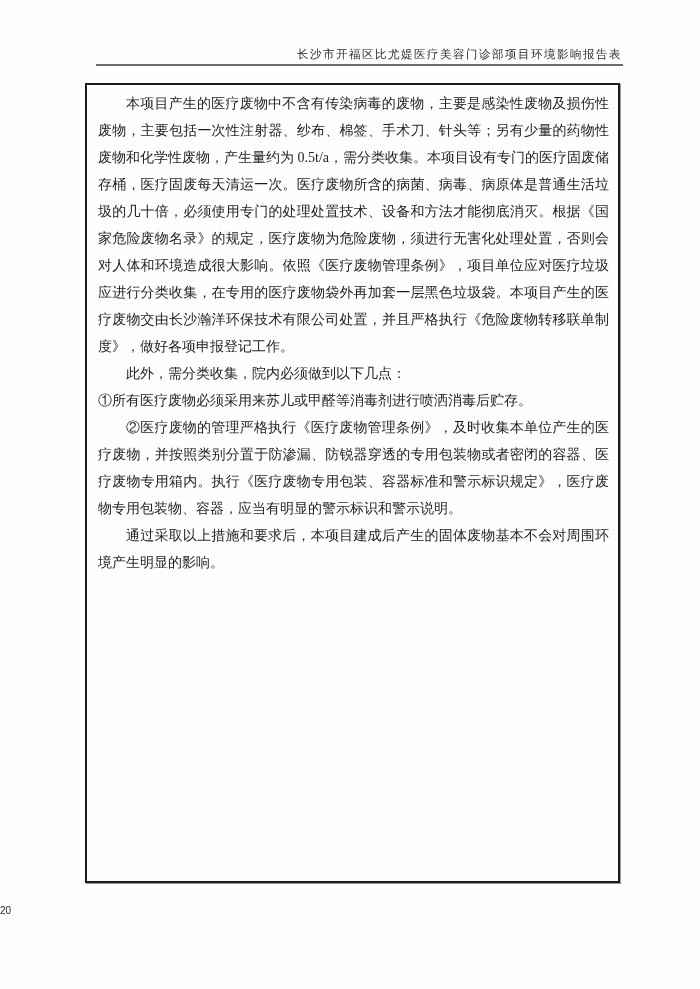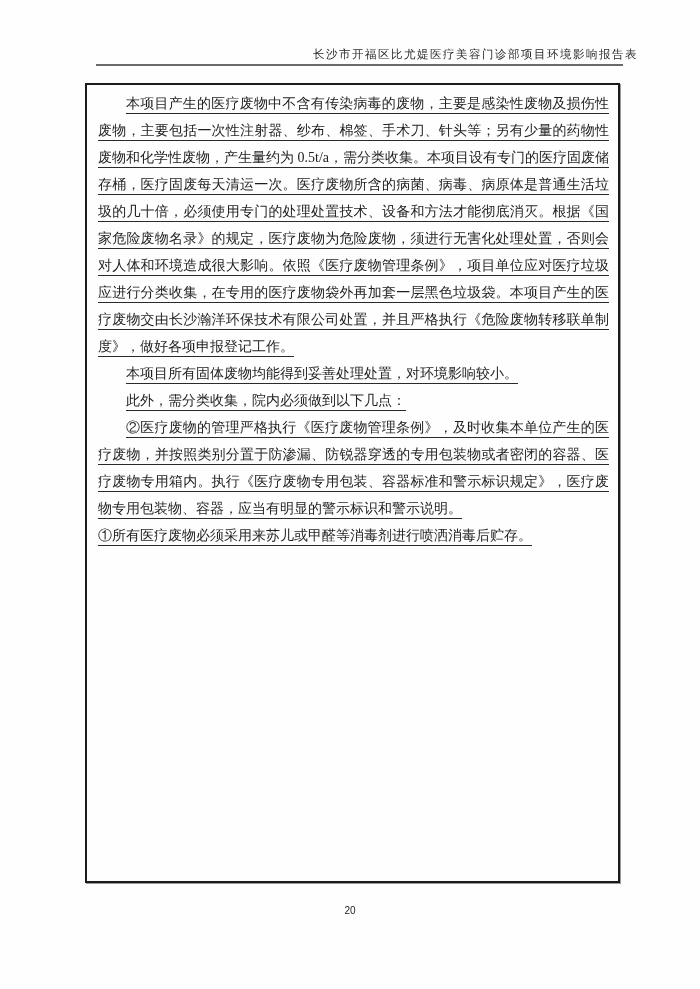--- a/index.html
+++ b/index.html
@@ -12,21 +12,21 @@
     width: 700px;
     height: 989px;
     background: #fefefe;
     font-family: "Liberation Serif", "DejaVu Serif", serif;
     color: #1e1e1e;
     overflow: hidden;
   }
   .header-title {
     position: absolute;
     top: 47px;
-    right: 62px;
+    right: 78px;
     font-size: 11.5px;
     letter-spacing: 1.5px;
     color: #2b2b2b;
     white-space: nowrap;
   }
   .header-rule {
     position: absolute;
     top: 64px;
     left: 96px;
     width: 527px;
@@ -44,54 +44,52 @@
     box-shadow: 1px 1px 0 #9a9a9a;
     padding: 5px 9px 0 11px;
     overflow: hidden;
   }
   .content-box p.para {
     margin: 0;
     font-size: 14px;
     line-height: 27px;
     text-align: justify;
     text-justify: inter-character;
-    text-decoration: underline;
     text-decoration-thickness: 1px;
     text-underline-offset: 5px;
     text-decoration-color: #2a2a2a;
     color: #1e1e1e;
   }
   .content-box p.para.indent {
     text-indent: 2em;
   }
   .page-number {
     position: absolute;
     top: 905px;
     left: 0;
     width: 700px;
-    text-align: center;
     font-size: 10px;
     font-family: "Liberation Sans", "DejaVu Sans", sans-serif;
     color: #1e1e1e;
   }
 </style>
 </head>
 <body>
 
 <div class="page">
 
   <div class="header-title">长沙市开福区比尤媞医疗美容门诊部项目环境影响报告表</div>
 
   <div class="header-rule"></div>
 
   <div class="content-box">
     <div id="paragraphs">
         <p class="para indent">本项目产生的医疗废物中不含有传染病毒的废物，主要是感染性废物及损伤性废物，主要包括一次性注射器、纱布、棉签、手术刀、针头等；另有少量的药物性废物和化学性废物，产生量约为 0.5t/a，需分类收集。本项目设有专门的医疗固废储存桶，医疗固废每天清运一次。医疗废物所含的病菌、病毒、病原体是普通生活垃圾的几十倍，必须使用专门的处理处置技术、设备和方法才能彻底消灭。根据《国家危险废物名录》的规定，医疗废物为危险废物，须进行无害化处理处置，否则会对人体和环境造成很大影响。依照《医疗废物管理条例》，项目单位应对医疗垃圾应进行分类收集，在专用的医疗废物袋外再加套一层黑色垃圾袋。本项目产生的医疗废物交由长沙瀚洋环保技术有限公司处置，并且严格执行《危险废物转移联单制度》，做好各项申报登记工作。</p>
-        <p class="para indent">本项目所有固体废物均能得到妥善处理处置，对环境影响较小。</p>
         <p class="para indent">此外，需分类收集，院内必须做到以下几点：</p>
+        <p class="para">①所有医疗废物必须采用来苏儿或甲醛等消毒剂进行喷洒消毒后贮存。</p>
         <p class="para indent">②医疗废物的管理严格执行《医疗废物管理条例》，及时收集本单位产生的医疗废物，并按照类别分置于防渗漏、防锐器穿透的专用包装物或者密闭的容器、医疗废物专用箱内。执行《医疗废物专用包装、容器标准和警示标识规定》，医疗废物专用包装物、容器，应当有明显的警示标识和警示说明。</p>
-        <p class="para">①所有医疗废物必须采用来苏儿或甲醛等消毒剂进行喷洒消毒后贮存。</p>
+        <p class="para indent">通过采取以上措施和要求后，本项目建成后产生的固体废物基本不会对周围环境产生明显的影响。</p>
       </div>
   </div>
 
   <div class="page-number">20</div>
 
 </div>
 
 </body></html>

